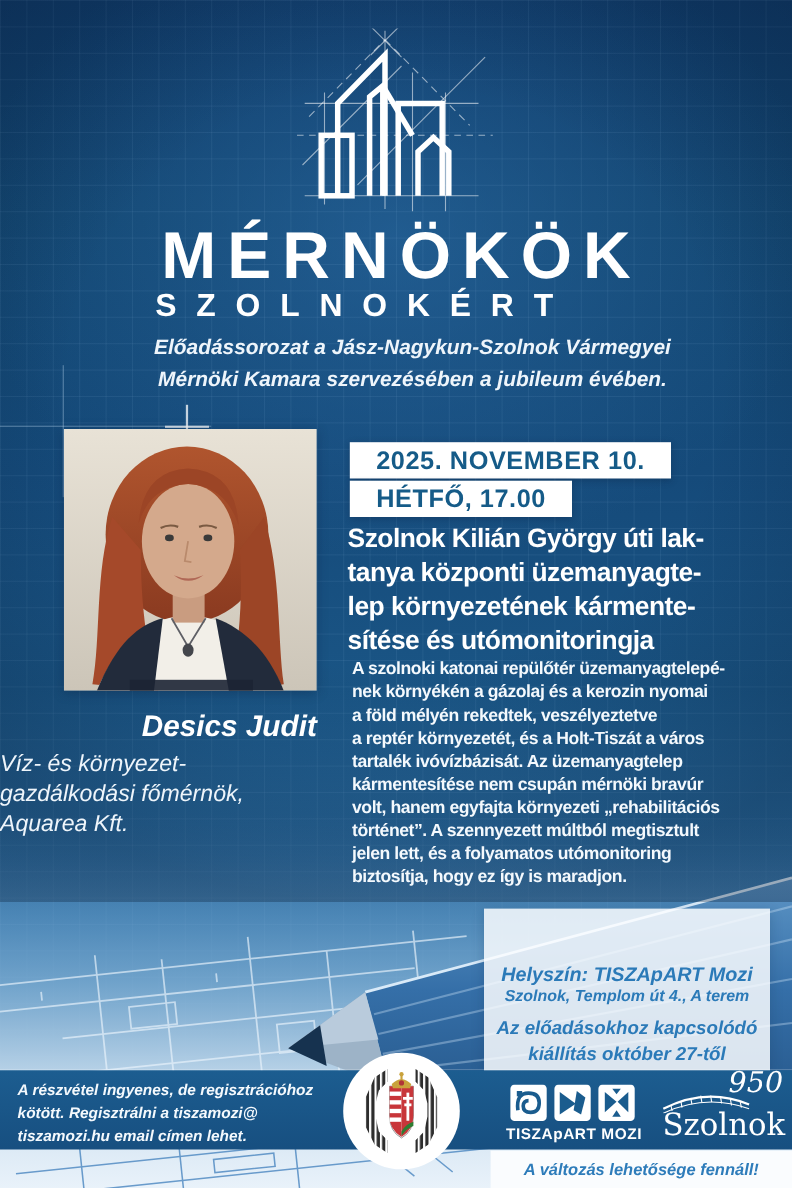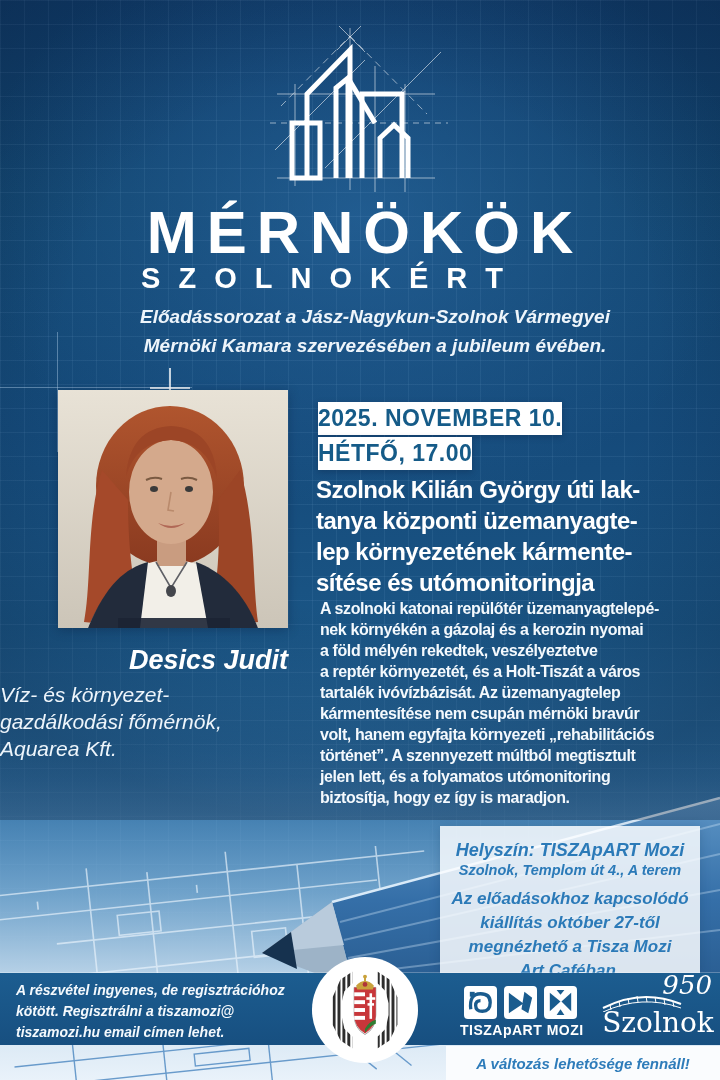--- a/index.html
+++ b/index.html
@@ -29,33 +29,33 @@
   .series{position:absolute;left:0;top:302px;width:720px;text-align:center;z-index:4;
     font-size:19px;font-weight:bold;font-style:italic;line-height:29px;color:#eef5fb;margin-left:15px;}
 
   .photo{position:absolute;left:58px;top:390px;width:230px;height:238px;z-index:4;box-shadow:0 2px 10px rgba(10,30,60,0.35);}
   .speaker-name{position:absolute;left:20px;top:645px;width:268px;text-align:right;z-index:4;
     font-size:27px;font-weight:bold;font-style:italic;}
   .speaker-role{position:absolute;left:0px;top:681px;width:288px;text-align:left;z-index:4;
     font-size:21px;font-style:italic;line-height:27px;color:#eef5fb;}
 
   .badge{position:absolute;left:318px;z-index:4;background:#fff;color:#155b88;
-    font-size:23px;font-weight:bold;letter-spacing:0.5px;line-height:25px;padding:4px 0;
+    font-size:23px;font-weight:bold;letter-spacing:0.5px;line-height:25px;padding:4px 24px;
     box-shadow:0 2px 6px rgba(10,30,60,0.3);white-space:nowrap;}
   .badge-date{top:402px;}
   .badge-time{top:437px;}
   .talk-title{position:absolute;left:316px;top:474px;width:382px;z-index:4;
     font-size:24px;font-weight:bold;letter-spacing:-0.5px;line-height:31px;}
   .talk-abstract{position:absolute;left:320px;top:598px;width:384px;z-index:4;
     font-size:16px;font-weight:bold;letter-spacing:-0.4px;line-height:21px;color:#f4f9fd;}
 
   .venue-card{position:absolute;left:440px;top:826px;width:260px;height:148px;z-index:5;
     background:rgba(250,253,255,0.85);box-shadow:0 2px 10px rgba(20,50,90,0.25);
     text-align:center;color:#2b7ab8;box-sizing:border-box;padding-top:13px;}
-  .venue-name{font-size:18px;font-weight:bold;font-style:italic;line-height:22px;}
+  .venue-name{font-size:18px;font-weight:bold;font-style:italic;line-height:22px;margin-top:36px;}
   .venue-address{font-size:14.5px;font-style:italic;line-height:18px;font-weight:bold;}
   .exhibition{margin-top:8px;font-size:17px;font-weight:bold;font-style:italic;line-height:24px;}
 
   .band{position:absolute;left:0;top:973px;width:720px;height:72px;z-index:6;
     background:linear-gradient(180deg,#1c5d90,#174f80);box-shadow:0 -1px 0 rgba(255,255,255,0.25);}
   .registration{position:absolute;left:16px;top:980px;width:300px;z-index:7;
     font-size:14px;font-weight:bold;font-style:italic;line-height:21px;color:#f4f9fd;}
 
   .emblem{position:absolute;left:311px;top:956px;width:108px;height:108px;z-index:8;}
   .tiszapart{position:absolute;left:460px;top:986px;width:120px;z-index:8;text-align:center;}

